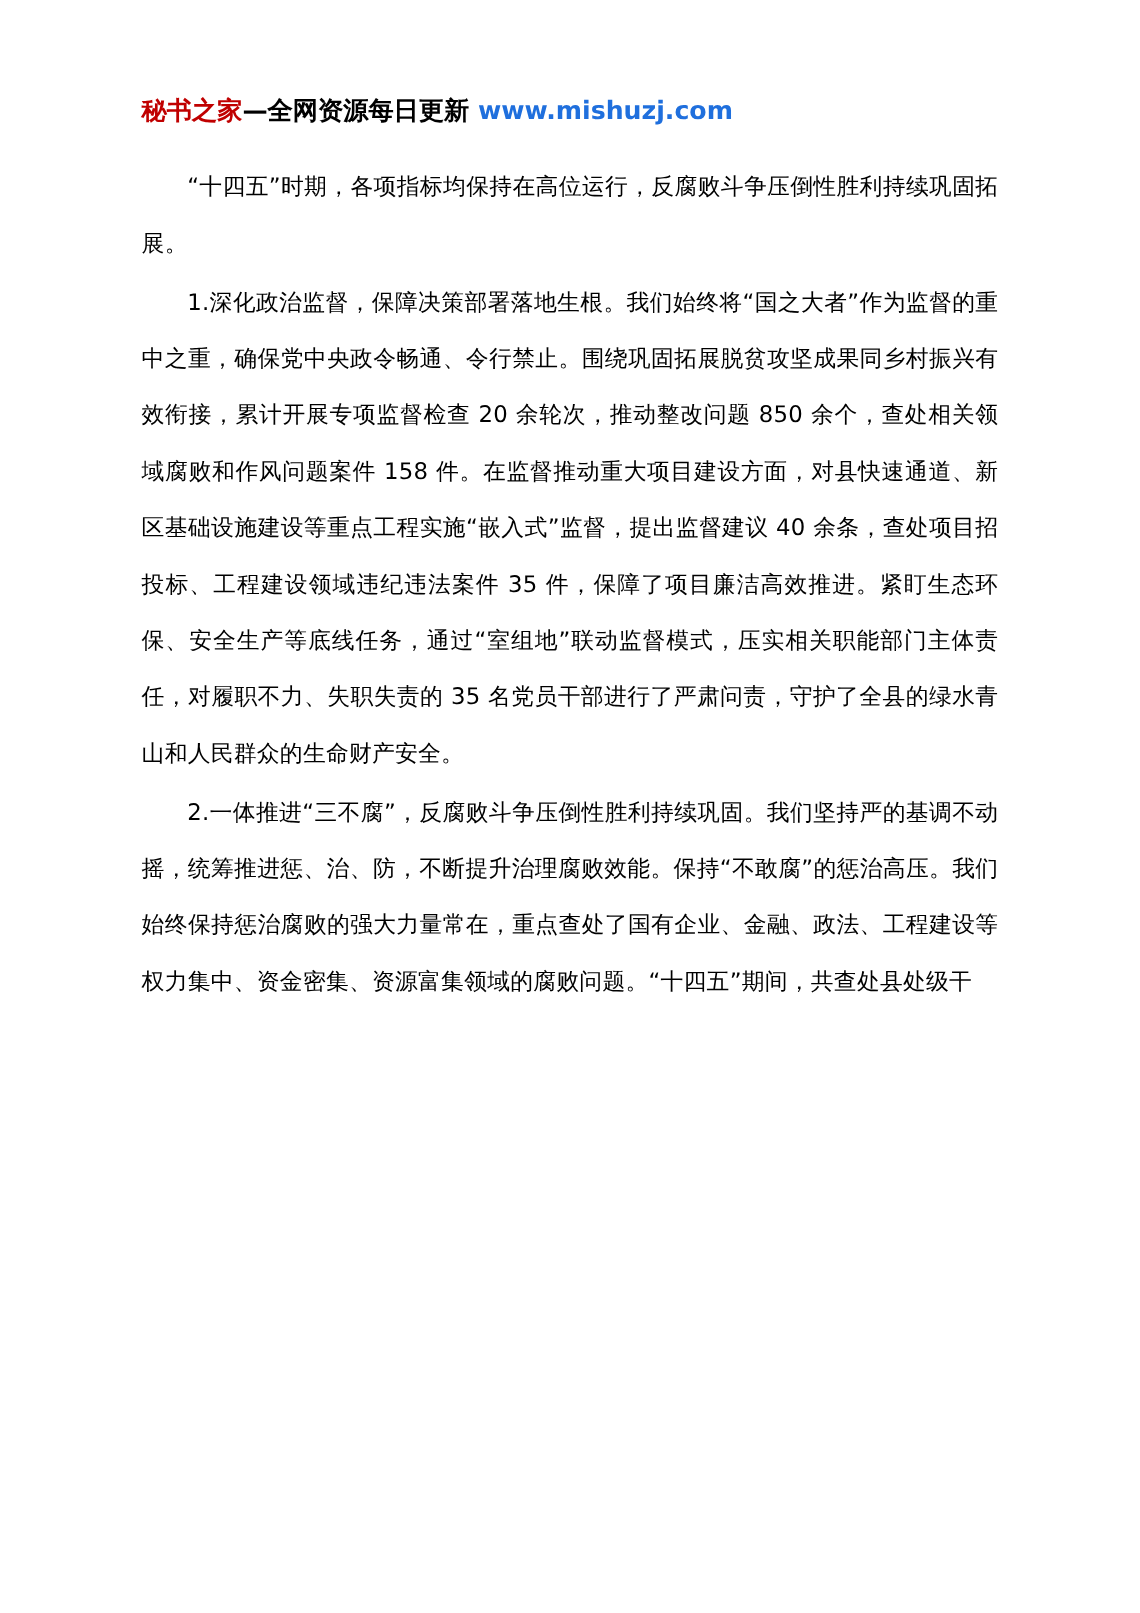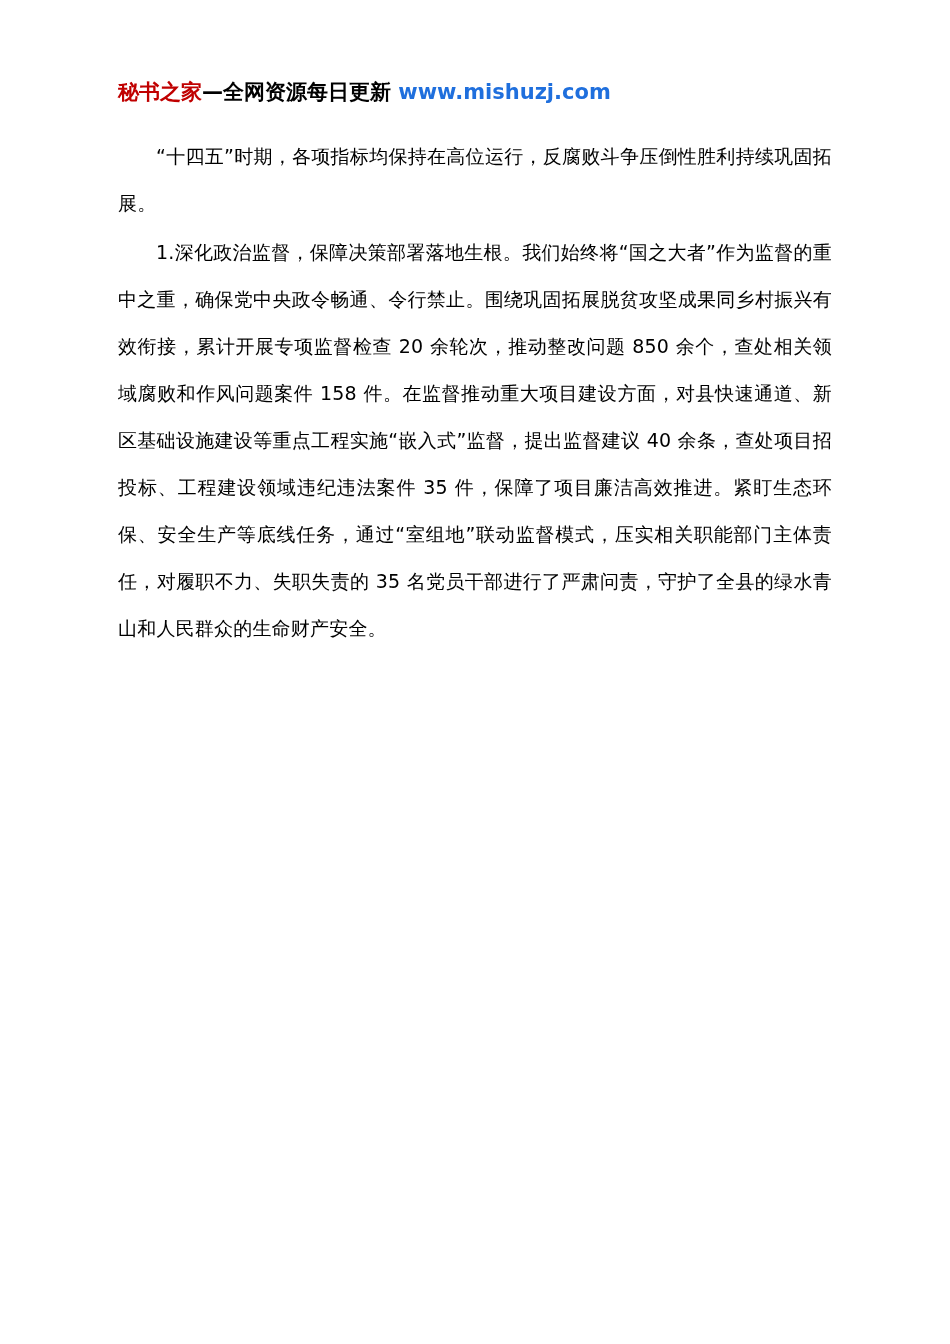--- a/index.html
+++ b/index.html
@@ -56,15 +56,16 @@
 
 <div class="page">
 
   <div class="header-line">
     <span class="brand">秘书之家</span><span class="tagline">—全网资源每日更新</span> <span class="site-url">www.mishuzj.com</span>
   </div>
 
   <div class="body-text">
     <p>“十四五”时期，各项指标均保持在高位运行，反腐败斗争压倒性胜利持续巩固拓展。</p>
     <p>1.深化政治监督，保障决策部署落地生根。我们始终将“国之大者”作为监督的重中之重，确保党中央政令畅通、令行禁止。围绕巩固拓展脱贫攻坚成果同乡村振兴有效衔接，累计开展专项监督检查 20 余轮次，推动整改问题 850 余个，查处相关领域腐败和作风问题案件 158 件。在监督推动重大项目建设方面，对县快速通道、新区基础设施建设等重点工程实施“嵌入式”监督，提出监督建议 40 余条，查处项目招投标、工程建设领域违纪违法案件 35 件，保障了项目廉洁高效推进。紧盯生态环保、安全生产等底线任务，通过“室组地”联动监督模式，压实相关职能部门主体责任，对履职不力、失职失责的 35 名党员干部进行了严肃问责，守护了全县的绿水青山和人民群众的生命财产安全。</p>
+    <p>2.一体推进“三不腐”，反腐败斗争压倒性胜利持续巩固。我们坚持严的基调不动摇，统筹推进惩、治、防，不断提升治理腐败效能。保持“不敢腐”的惩治高压。我们始终保持惩治腐败的强大力量常在，重点查处了国有企业、金融、政法、工程建设等权力集中、资金密集、资源富集领域的腐败问题。“十四五”期间，共查处县处级干</p>
   </div>
 
 </div>
 
 </body></html>

